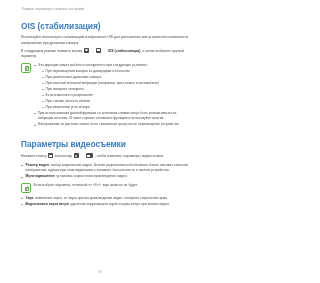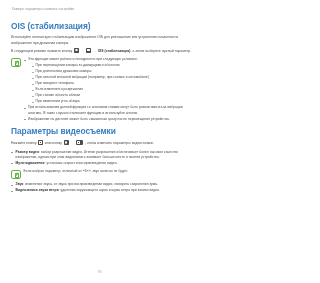--- a/index.html
+++ b/index.html
@@ -12,21 +12,21 @@
     height: 283px;
     overflow: hidden;
     font-family: "Liberation Sans", sans-serif;
     color: #3c3c3c;
     position: relative;
   }
 
   .page {
     position: absolute;
     inset: 0;
-    padding: 7px 9px 0 11px;
+    padding: 7px 9px 0 21px;
     box-sizing: border-box;
   }
 
   
   .breadcrumb {
     font-size: 3.1px;
     letter-spacing: 0.12px;
     color: #8a8a8a;
     margin: 0 0 11px 1px;
     white-space: nowrap;
@@ -35,21 +35,21 @@
   
   .h1 {
     font-size: 8.4px;
     font-weight: bold;
     color: #3a7ec0;
     letter-spacing: -0.05px;
     margin: 0 0 5px 0;
     line-height: 1;
   }
   .h1.second {
-    margin-top: 4px;
+    margin-top: 12px;
     margin-bottom: 5px;
   }
 
   
   .para {
     font-size: 3.35px;
     line-height: 1.62;
     color: #4a4a4a;
     margin: 0 0 3px 0;
     letter-spacing: 0.04px;

